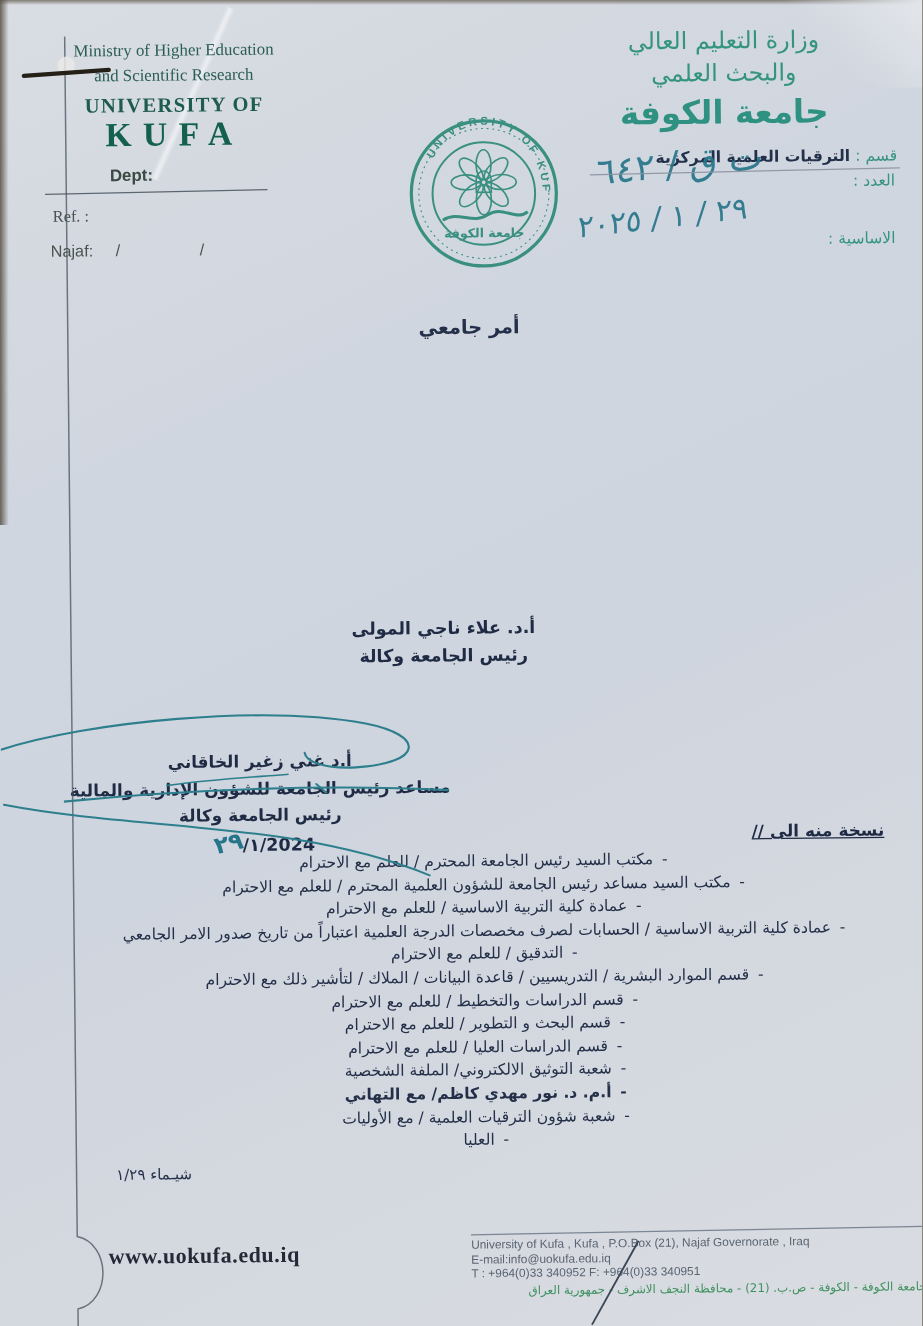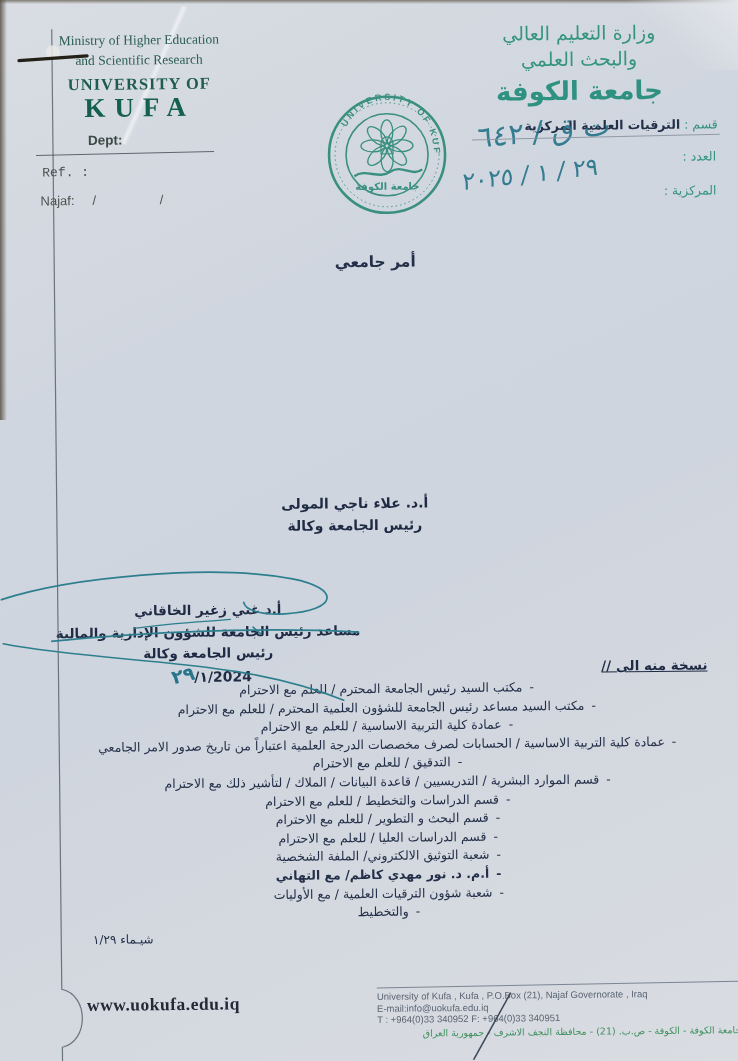--- a/index.html
+++ b/index.html
@@ -30,33 +30,33 @@
   .ink{color:#27758a;font-family:"DejaVu Sans",sans-serif;}
 
   
   .en-head{position:absolute;left:30px;top:30px;width:228px;text-align:center;
     font-family:"Liberation Serif",serif;color:#2c5f53;}
   .en-head .l1{position:absolute;top:0;width:100%;font-size:13.5px;}
   .en-head .l2{position:absolute;top:20px;width:100%;font-size:13.5px;}
   .en-head .l3{position:absolute;top:42px;width:100%;font-size:16.5px;font-weight:bold;color:#1e5c51;letter-spacing:1px;}
   .en-head .l4{position:absolute;top:60px;width:100%;font-size:27px;font-weight:bold;color:#14604f;letter-spacing:9px;}
   .en-head .dept{position:absolute;top:100px;left:14px;font-family:"Liberation Sans",sans-serif;font-size:13.5px;font-weight:bold;color:#3c4a44;padding-left:48px;}
-  .en-head .ref{position:absolute;top:132px;left:16px;font-family:Liberation Mono, monospace;font-size:13px;color:#49544e;}
+  .en-head .ref{position:absolute;top:132px;left:16px;font-family:Liberation Serif, serif;font-size:13px;color:#49544e;}
   .en-head .date{position:absolute;top:160px;left:14px;font-family:"Liberation Sans",sans-serif;font-size:13px;color:#49544e;}
   .en-head .slashes{margin-left:18px;letter-spacing:30px;}
 
   
   .ar-head{position:absolute;right:14px;top:24px;width:280px;text-align:center;}
   .ar-head .a1{position:absolute;top:0;width:100%;font-size:19px;color:#35947f;}
   .ar-head .a2{position:absolute;top:26px;width:100%;font-size:19px;color:#35947f;}
   .ar-head .a3{position:absolute;top:54px;width:100%;font-size:26px;font-weight:bold;color:#2f9181;}
   .ar-head .sect{position:absolute;top:96px;right:2px;font-size:12.5px;white-space:nowrap;}
   .ar-head .sect .lbl{color:#35947f;}
   .ar-head .sect .val{color:#23304a;font-weight:bold;}
-  .ar-head .num{position:absolute;top:128px;right:4px;font-size:12.5px;color:#35947f;}
+  .ar-head .num{position:absolute;top:116px;right:4px;font-size:12.5px;color:#35947f;}
   .ar-head .dat{position:absolute;top:162px;right:4px;font-size:12.5px;color:#35947f;}
 
   .ink-number{position:absolute;left:432px;top:116px;width:232px;text-align:center;
     font-size:29px;transform:rotate(-5deg) skewX(-6deg);opacity:.92;}
   .ink-date{position:absolute;left:418px;top:162px;width:232px;text-align:center;
     font-size:24px;transform:rotate(-6deg) skewX(-8deg);opacity:.92;}
 
   .seal{position:absolute;left:320px;top:84px;width:142px;height:142px;opacity:.92;}
 
   .order-title{position:absolute;left:0;top:253px;width:756px;text-align:center;
@@ -111,21 +111,21 @@
 
     <div class="ar-head ar">
       <div class="a1">وزارة التعليم العالي</div>
       <div class="a2">والبحث العلمي</div>
       <div class="a3">جامعة الكوفة</div>
       <div class="sect">
         <span class="lbl">قسم :</span>
         <span class="val">الترقيات العلمية المركزية</span>
       </div>
       <div class="num">العدد :</div>
-      <div class="dat">المركزية :</div>
+      <div class="dat">الاساسية :</div>
     </div>
 
     <div class="ink ink-number ar">ت ق / ٦٤٢</div>
     <div class="ink ink-date ar">٢٩ / ١ / ٢٠٢٥</div>
 
     <svg class="seal" viewBox="0 0 142 142">
       <defs>
         <path id="arcTop" d="M 71 16 m -47 55 a 47 55 0 1 1 94 0"></path>
       </defs>
       <circle cx="71" cy="71" r="58" fill="none" stroke="#2e8a78" stroke-width="2.6"></circle>
@@ -177,21 +177,21 @@
           <div class="dist-item"><span class="dash">-</span><span class="li-text">عمادة كلية التربية الاساسية / للعلم  مع الاحترام</span></div>
           <div class="dist-item"><span class="dash">-</span><span class="li-text">عمادة كلية التربية الاساسية / الحسابات لصرف مخصصات الدرجة العلمية اعتباراً من تاريخ صدور الامر الجامعي</span></div>
           <div class="dist-item"><span class="dash">-</span><span class="li-text">التدقيق / للعلم مع الاحترام</span></div>
           <div class="dist-item"><span class="dash">-</span><span class="li-text">قسم الموارد البشرية / التدريسيين / قاعدة البيانات / الملاك / لتأشير ذلك مع الاحترام</span></div>
           <div class="dist-item"><span class="dash">-</span><span class="li-text">قسم الدراسات والتخطيط / للعلم مع الاحترام</span></div>
           <div class="dist-item"><span class="dash">-</span><span class="li-text">قسم البحث و التطوير / للعلم مع الاحترام</span></div>
           <div class="dist-item"><span class="dash">-</span><span class="li-text">قسم الدراسات العليا / للعلم مع الاحترام</span></div>
           <div class="dist-item"><span class="dash">-</span><span class="li-text">شعبة التوثيق الالكتروني/ الملفة الشخصية</span></div>
           <div class="dist-item bold"><span class="dash">-</span><span class="li-text">أ.م. د. نور مهدي كاظم/ مع التهاني</span></div>
           <div class="dist-item"><span class="dash">-</span><span class="li-text">شعبة شؤون الترقيات العلمية / مع الأوليات</span></div>
-          <div class="dist-item"><span class="dash">-</span><span class="li-text">والتخطيط</span></div>
+          <div class="dist-item"><span class="dash">-</span><span class="li-text">العليا</span></div>
         </div>
     </div>
 
     <div class="clerk ar">شيـماء ١/٢٩</div>
     <div class="website">www.uokufa.edu.iq</div>
 
     <div class="footer">
       <div class="f-en">University of Kufa , Kufa , P.O.Box (21), Najaf Governorate , Iraq</div>
       <div class="f-en">E-mail:info@uokufa.edu.iq</div>
       <div class="f-en">T : +964(0)33 340952  F: +964(0)33 340951</div>

